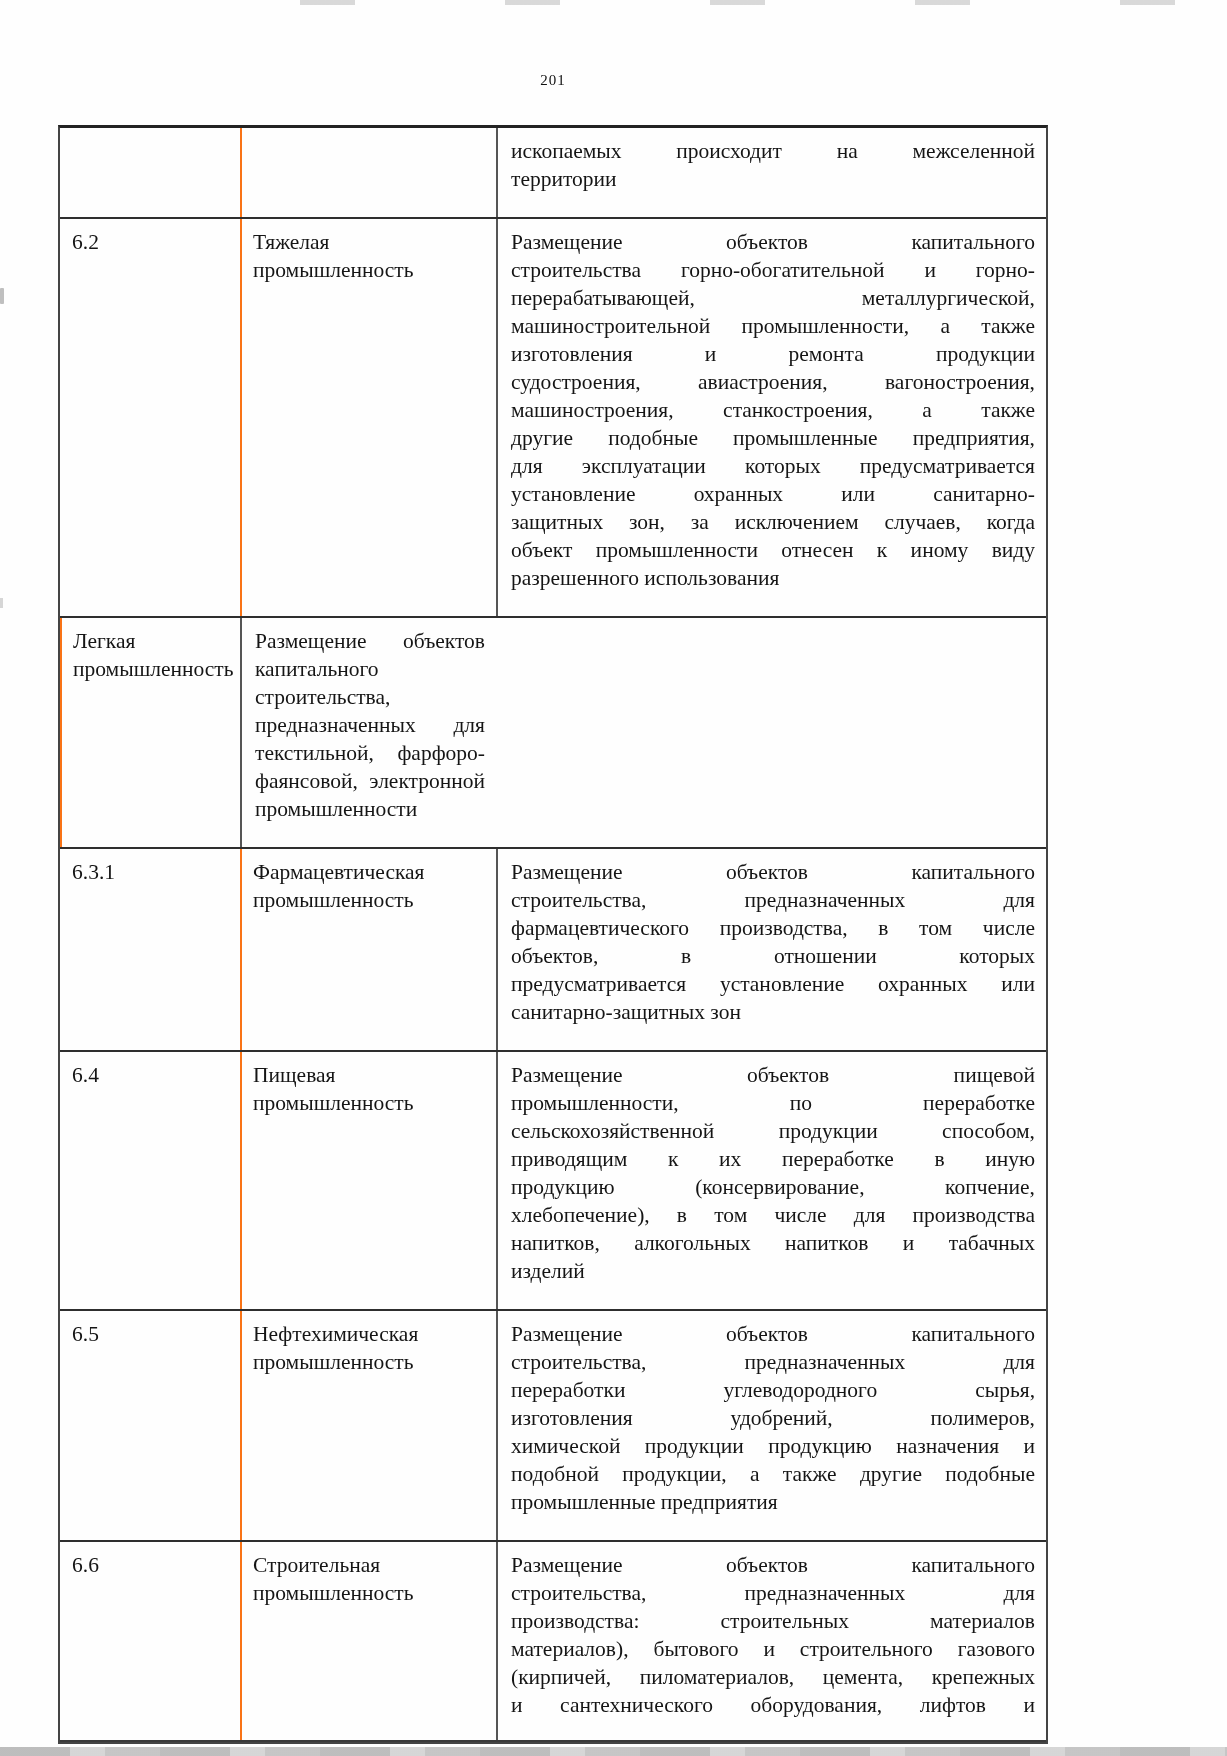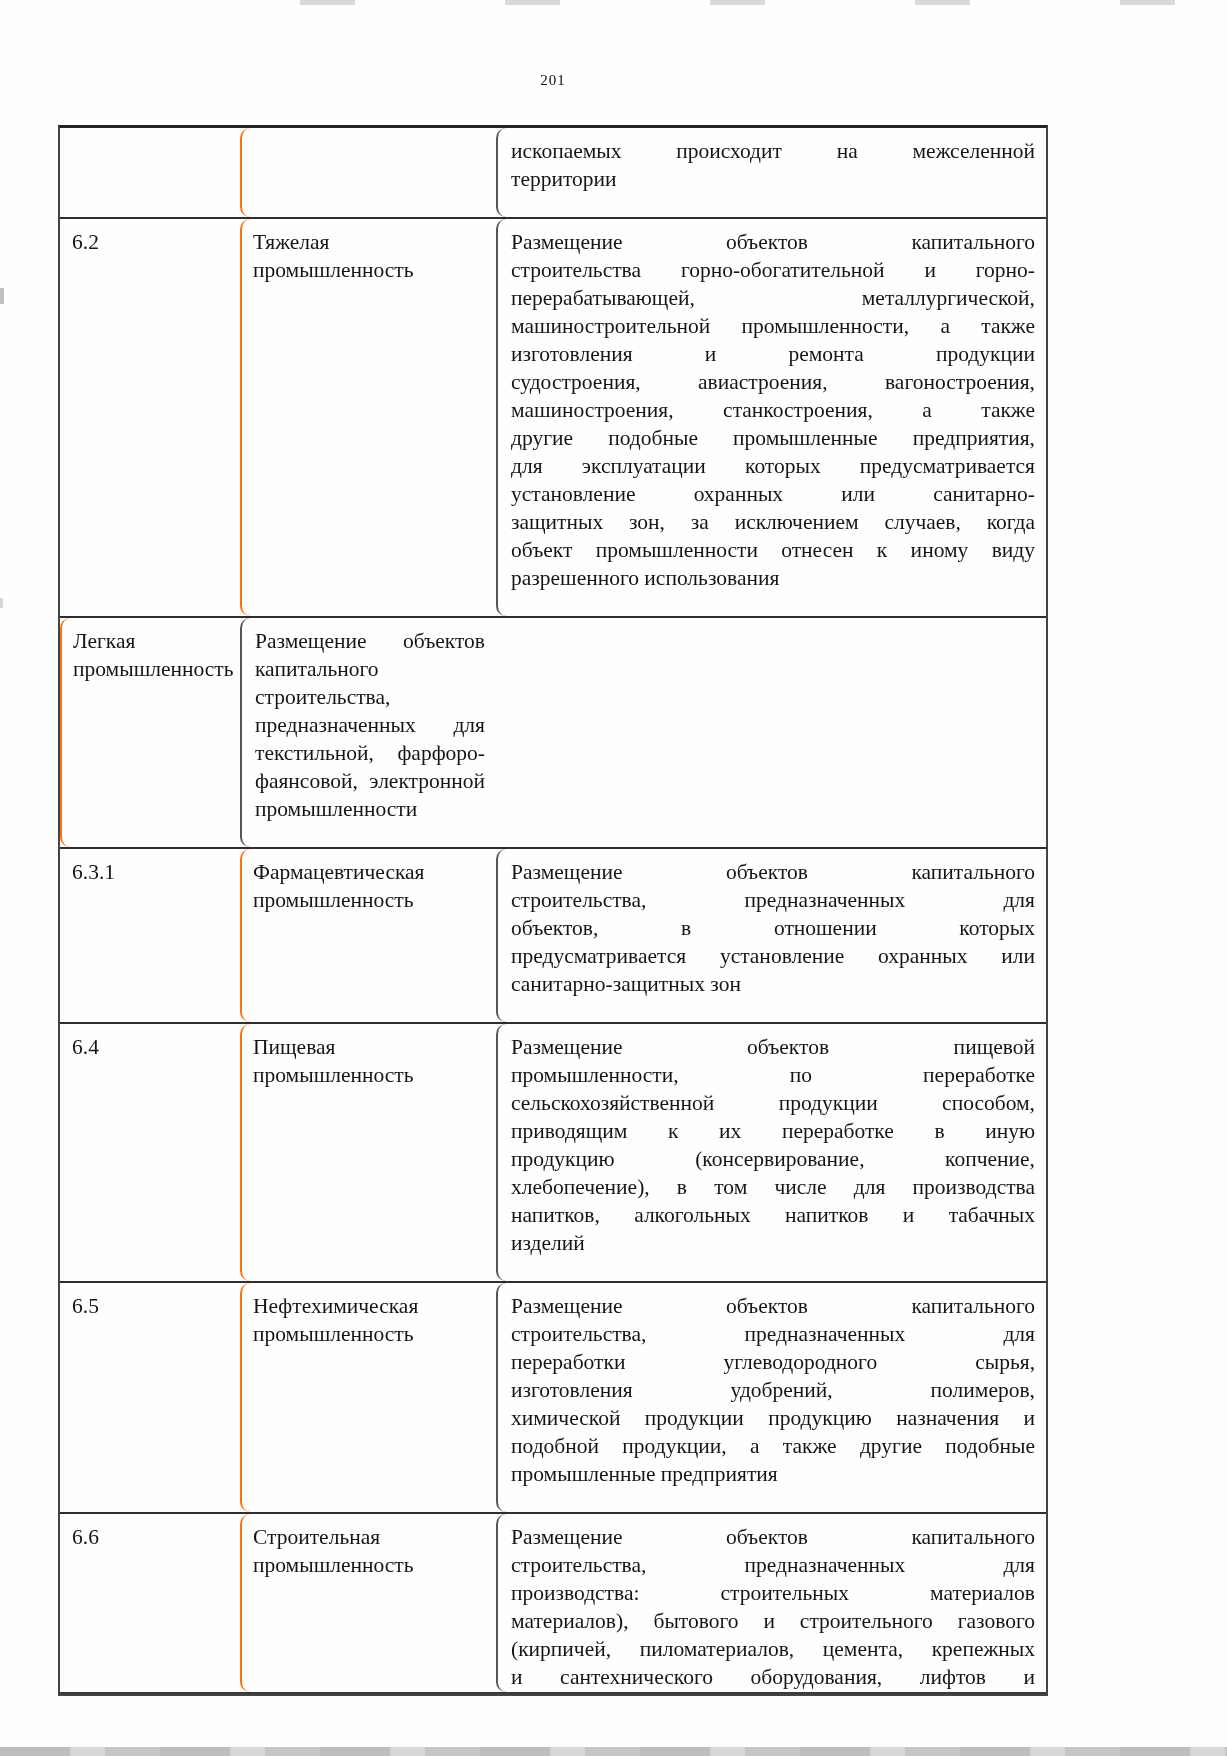--- a/index.html
+++ b/index.html
@@ -58,28 +58,27 @@
     grid-template-columns: 180px 256px 1fr;
     border-bottom: 2px solid #2e2e2e;
   }
   .t-row:last-child { border-bottom: 2px solid #3a3a3a; }
 
   .cell {
     box-sizing: border-box;
     font-size: 21.5px;
     line-height: 28px;
     padding: 9px 10px 24px 11px;
-    border-radius: 10px;
   }
   .c-num  { padding-left: 12px; }
   .c-name { border-left: 2px solid #f97316; padding-right: 14px; }
   .c-desc { border-left: 2px solid #555; padding-left: 13px; padding-right: 11px; }
 
   
-  .t-row.cut .cell { padding-bottom: 1px; }
+  .t-row.cut .cell { padding-bottom: 21px; }
 
   .dl {
     text-align: justify;
     text-align-last: justify;
     -moz-text-align-last: justify;
   }
   .dl.last {
     text-align-last: left;
     -moz-text-align-last: left;
   }
@@ -129,20 +128,21 @@
         <div class="dl">текстильной, фарфоро-фаянсовой, электронной</div>
         <div class="dl last">промышленности</div>
       </div>
     </div>
     <div class="t-row">
       <div class="cell c-num"><span>6.3.1</span></div>
       <div class="cell c-name"><span>Фармацевтическая промышленность</span></div>
       <div class="cell c-desc">
         <div class="dl">Размещение объектов капитального</div>
         <div class="dl">строительства, предназначенных для</div>
+        <div class="dl">фармацевтического производства, в том числе</div>
         <div class="dl">объектов, в отношении которых</div>
         <div class="dl">предусматривается установление охранных или</div>
         <div class="dl last">санитарно-защитных зон</div>
       </div>
     </div>
     <div class="t-row">
       <div class="cell c-num"><span>6.4</span></div>
       <div class="cell c-name"><span>Пищевая промышленность</span></div>
       <div class="cell c-desc">
         <div class="dl">Размещение объектов пищевой</div>

